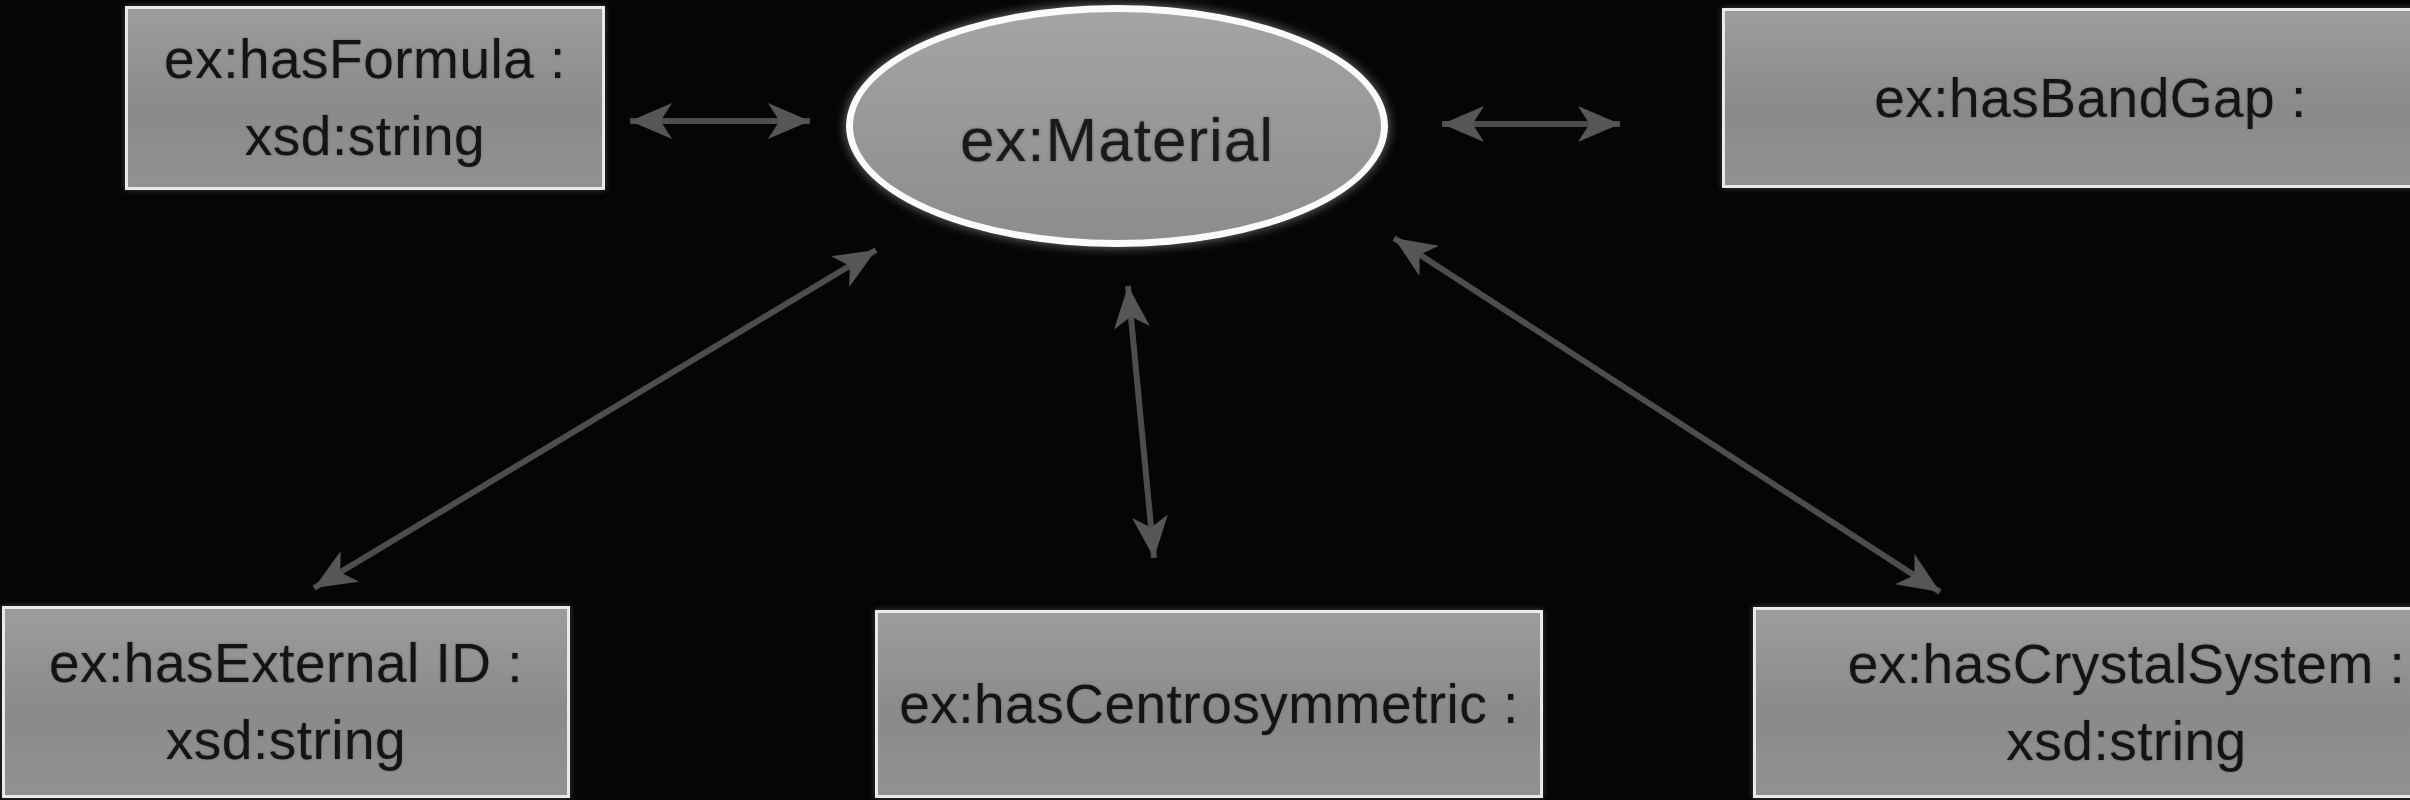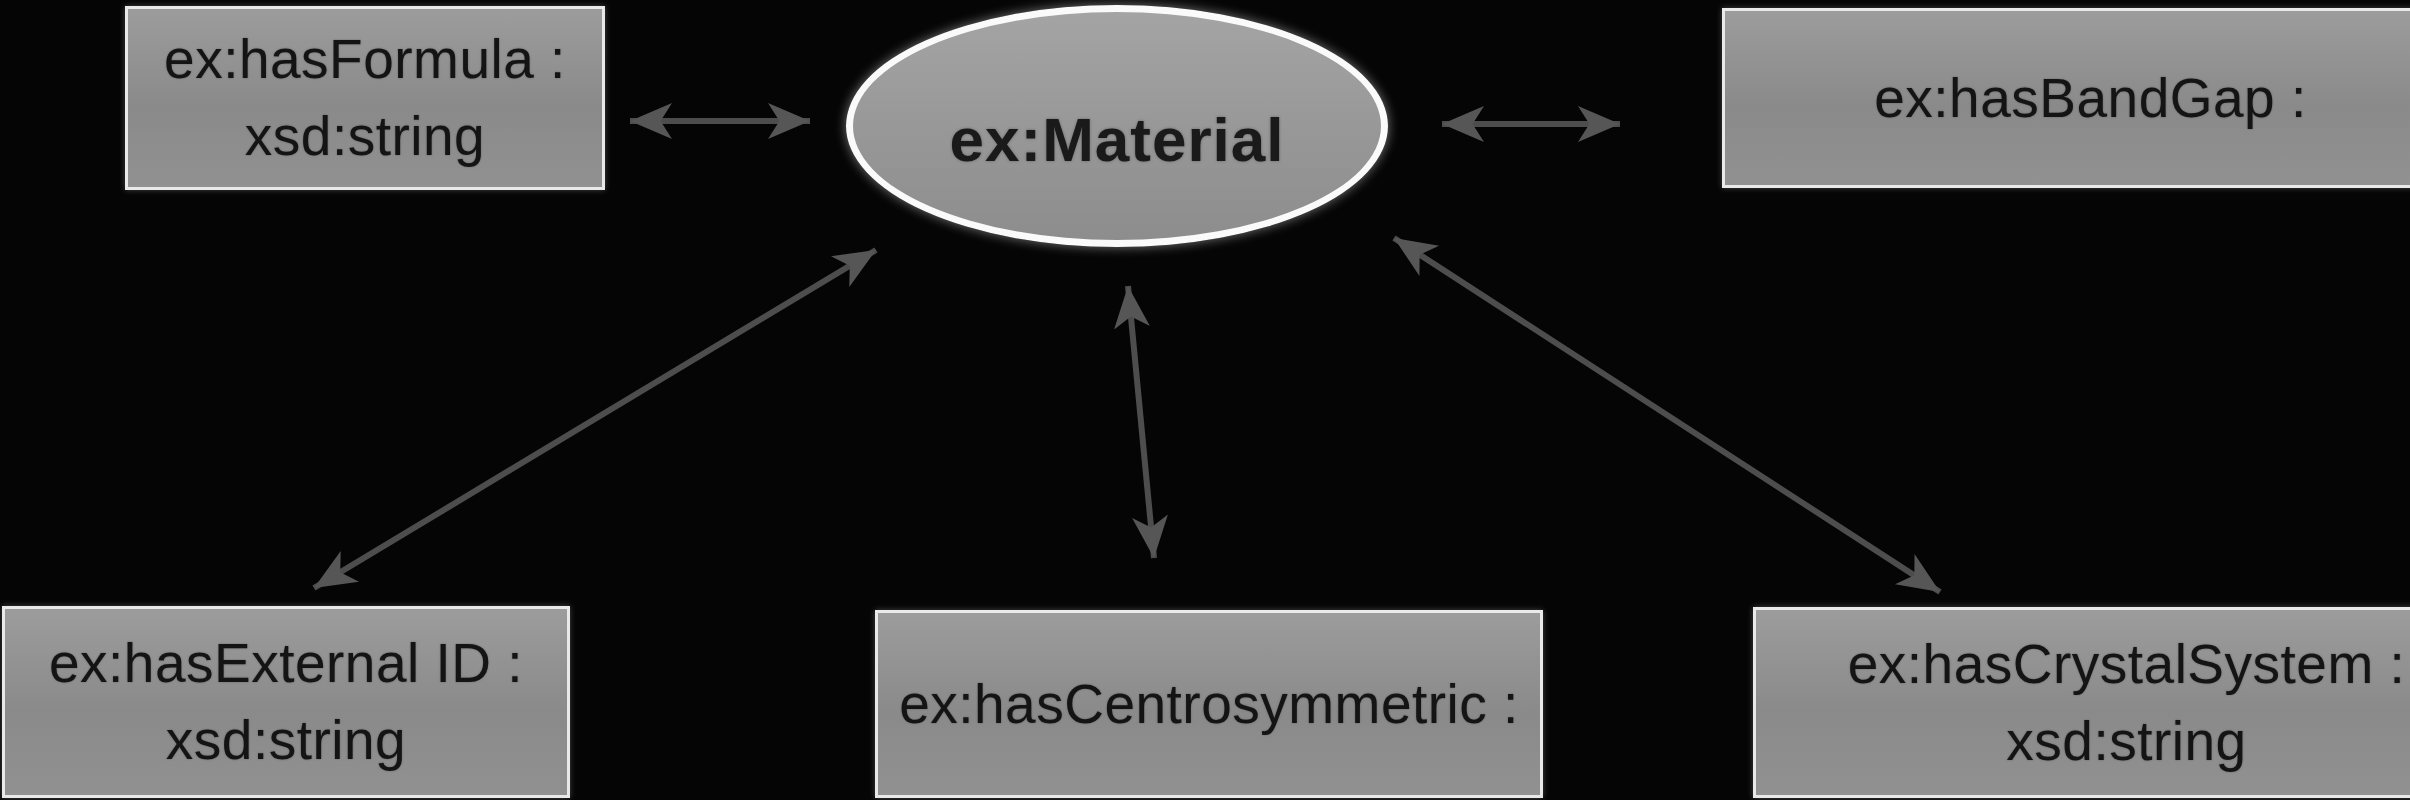--- a/index.html
+++ b/index.html
@@ -52,21 +52,21 @@
     box-sizing: border-box;
     border-radius: 50%;
     border: 7px solid #fafafa;
     background: linear-gradient(180deg, #a4a4a4 0%, #979797 55%, #8d8d8d 100%);
     box-shadow: 0 0 12px rgba(255,255,255,0.45);
     display: flex;
     align-items: center;
     justify-content: center;
     padding-top: 26px;
     color: #1a1a1a;
-    font-weight: bold;
+    font-weight: normal;
     font-size: 62px;
     letter-spacing: 1px;
     text-shadow: 0 0 3px rgba(20,20,20,0.35);
   }
   .nline { display: block; }
 </style>
 </head>
 <body>
 
 <div id="canvas">

